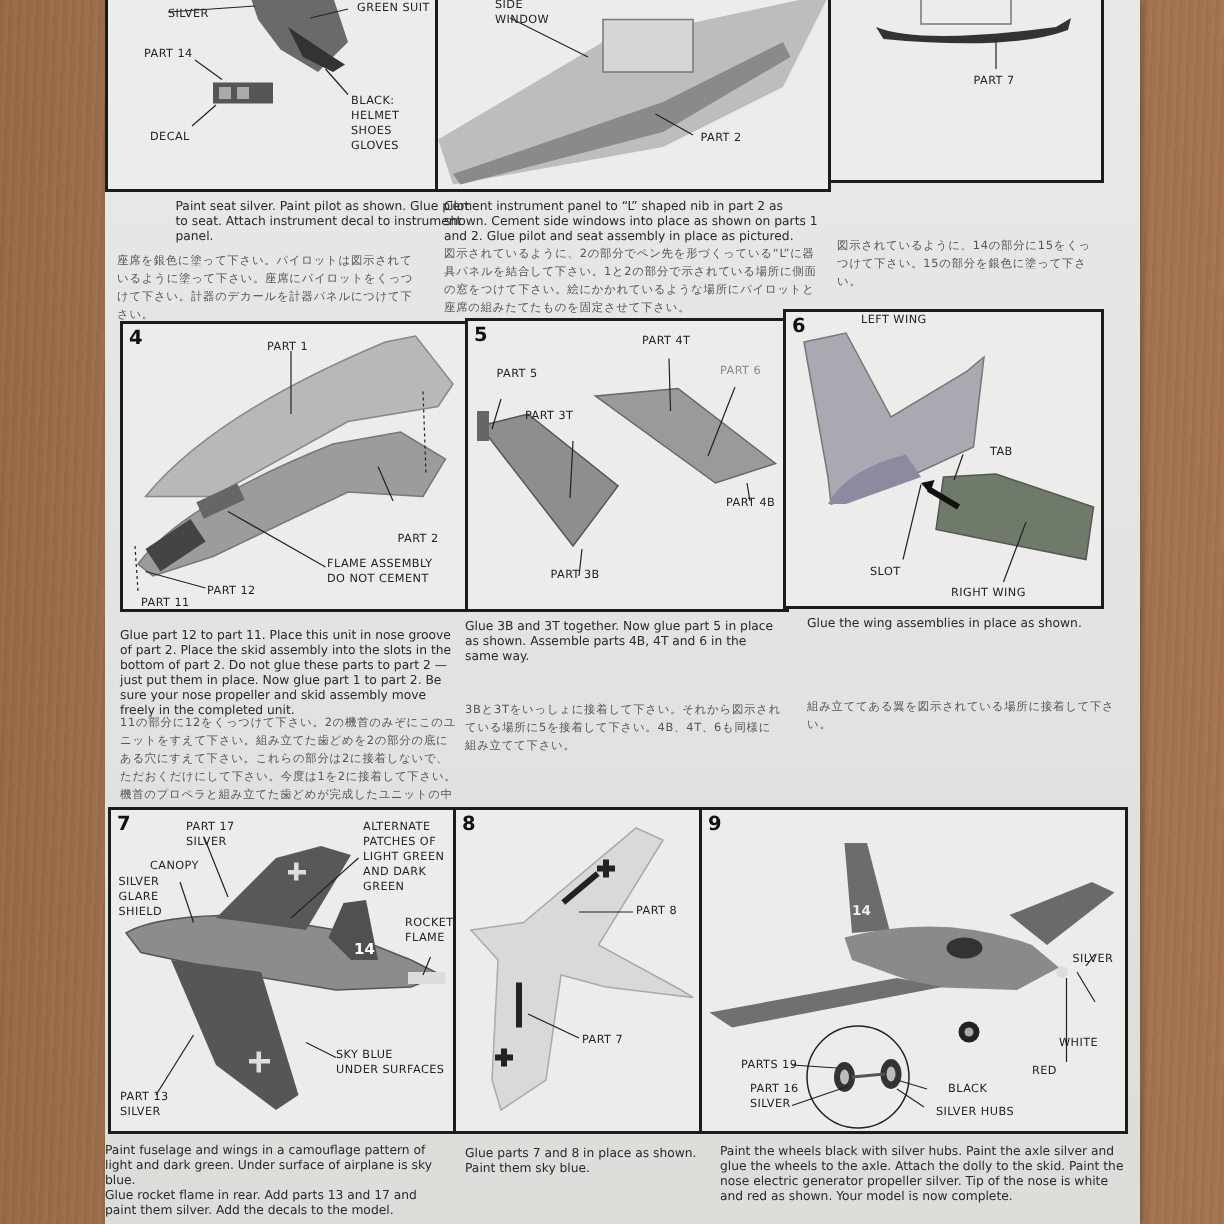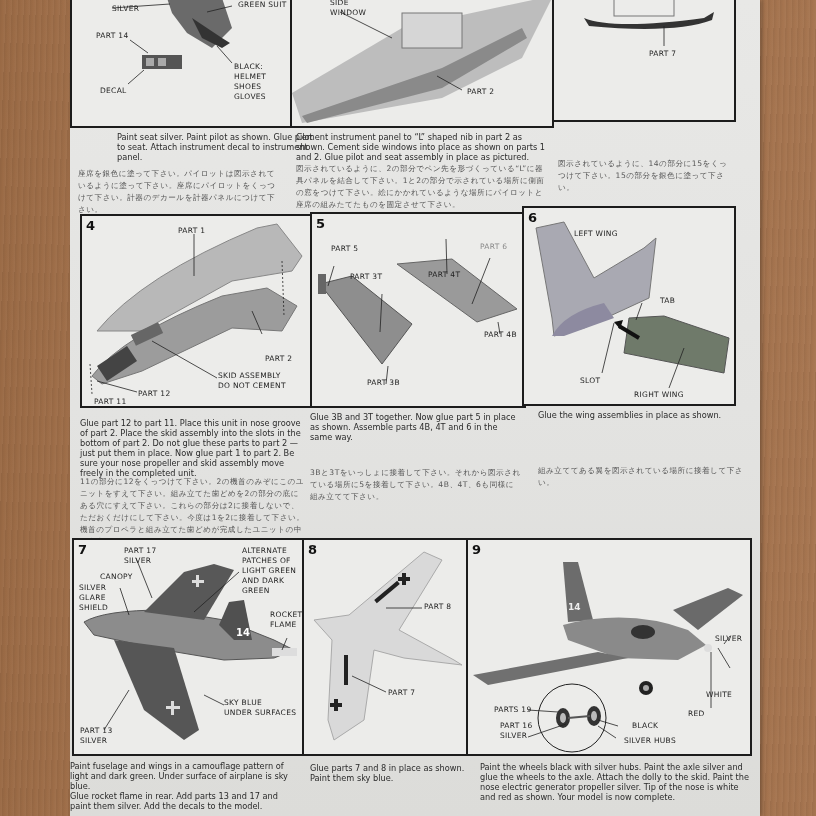--- a/index.html
+++ b/index.html
@@ -88,60 +88,60 @@
       <path d="M15 150 L45 130 L55 145 L25 165Z" fill="#444"></path>
       <line x1="112" y1="18" x2="112" y2="60" stroke="#222" stroke-width="0.8"></line>
       <line x1="180" y1="118" x2="170" y2="95" stroke="#222" stroke-width="0.8"></line>
       <line x1="70" y1="125" x2="135" y2="162" stroke="#222" stroke-width="0.8"></line>
       <line x1="15" y1="165" x2="55" y2="176" stroke="#222" stroke-width="0.8"></line>
       <line x1="8" y1="148" x2="10" y2="178" stroke="#222" stroke-width="0.8" stroke-dasharray="2,2"></line>
       <line x1="200" y1="45" x2="202" y2="100" stroke="#222" stroke-width="0.8" stroke-dasharray="2,2"></line>
     </svg>
     <div class="lbl" style="left:96px;top:10px;">PART 1</div>
     <div class="lbl" style="left:183px;top:138px;">PART 2</div>
-    <div class="lbl" style="left:136px;top:155px;">SKID ASSEMBLY
+    <div class="lbl" style="left:136px;top:155px;">FLAME ASSEMBLY
 DO NOT CEMENT</div>
     <div class="lbl" style="left:56px;top:173px;">PART 12</div>
     <div class="lbl" style="left:12px;top:181px;">PART 11</div>
   </div>
 
   <div class="panel" style="left:240px;top:212px;width:212px;height:192px;">
     <div class="num">5</div>
     <svg width="212" height="192">
       <path d="M8 70 L40 62 L100 110 L70 150Z" fill="#8e8e8e" stroke="#555"></path>
       <rect x="6" y="60" width="8" height="20" fill="#666"></rect>
       <path d="M85 50 L140 45 L205 95 L165 108Z" fill="#9a9a9a" stroke="#666"></path>
       <line x1="22" y1="52" x2="16" y2="72" stroke="#222" stroke-width="0.8"></line>
       <line x1="70" y1="80" x2="68" y2="118" stroke="#222" stroke-width="0.8"></line>
       <line x1="134" y1="25" x2="135" y2="60" stroke="#222" stroke-width="0.8"></line>
       <line x1="178" y1="44" x2="160" y2="90" stroke="#222" stroke-width="0.8"></line>
       <line x1="186" y1="108" x2="188" y2="120" stroke="#222" stroke-width="0.8"></line>
       <line x1="76" y1="152" x2="74" y2="170" stroke="#222" stroke-width="0.8"></line>
     </svg>
     <div class="lbl" style="left:19px;top:30px;">PART 5</div>
-    <div class="lbl" style="left:116px;top:8px;margin-top:48px;">PART 4T</div>
+    <div class="lbl" style="left:116px;top:8px;">PART 4T</div>
     <div class="lbl faint" style="left:168px;top:28px;">PART 6</div>
     <div class="lbl" style="left:38px;top:58px;">PART 3T</div>
     <div class="lbl" style="left:172px;top:116px;">PART 4B</div>
     <div class="lbl" style="left:55px;top:164px;">PART 3B</div>
   </div>
 
   <div class="panel" style="left:452px;top:206px;width:210px;height:196px;">
     <div class="num">6</div>
     <svg width="210" height="196">
       <path d="M12 20 L40 14 L70 70 L120 40 L132 30 L125 90 L60 120 L30 128 L28 110Z" fill="#a9a9b2" stroke="#777"></path>
       <path d="M28 128 Q40 105 80 95 L90 110 L40 128Z" fill="#8d8aa0"></path>
       <path d="M105 110 L140 108 L205 130 L200 165 L100 145Z" fill="#6f7a6a" stroke="#555"></path>
       <path d="M95 118 L115 130" stroke="#111" stroke-width="4"></path>
       <polygon points="90,114 99,112 96,121" fill="#111"></polygon>
       <line x1="118" y1="95" x2="112" y2="112" stroke="#222" stroke-width="0.8"></line>
       <line x1="90" y1="115" x2="78" y2="165" stroke="#222" stroke-width="0.8"></line>
       <line x1="160" y1="140" x2="145" y2="180" stroke="#222" stroke-width="0.8"></line>
     </svg>
-    <div class="lbl" style="left:50px;top:21px;">LEFT WING</div>
+    <div class="lbl" style="left:50px;top:0;">LEFT WING</div>
     <div class="lbl" style="left:136px;top:88px;">TAB</div>
     <div class="lbl" style="left:56px;top:168px;">SLOT</div>
     <div class="lbl" style="left:110px;top:182px;">RIGHT WING</div>
   </div>
 
   <div class="txt" style="left:10px;top:418px;width:225px;">Glue part 12 to part 11. Place this unit in nose groove of part 2. Place the skid assembly into the slots in the bottom of part 2. Do not glue these parts to part 2 — just put them in place. Now glue part 1 to part 2. Be sure your nose propeller and skid assembly move freely in the completed unit.</div>
   <div class="jp" style="left:10px;top:476px;width:225px;">11の部分に12をくっつけて下さい。2の機首のみぞにこのユニットをすえて下さい。組み立てた歯どめを2の部分の底にある穴にすえて下さい。これらの部分は2に接着しないで、ただおくだけにして下さい。今度は1を2に接着して下さい。機首のプロペラと組み立てた歯どめが完成したユニットの中で自由に動くか確かめて下さい。</div>
 
   <div class="txt" style="left:240px;top:412px;width:212px;">Glue 3B and 3T together. Now glue part 5 in place as shown. Assemble parts 4B, 4T and 6 in the same way.</div>
   <div class="jp" style="left:240px;top:467px;width:212px;">3Bと3Tをいっしょに接着して下さい。それから図示されている場所に5を接着して下さい。4B、4T、6も同様に組み立てて下さい。</div>

